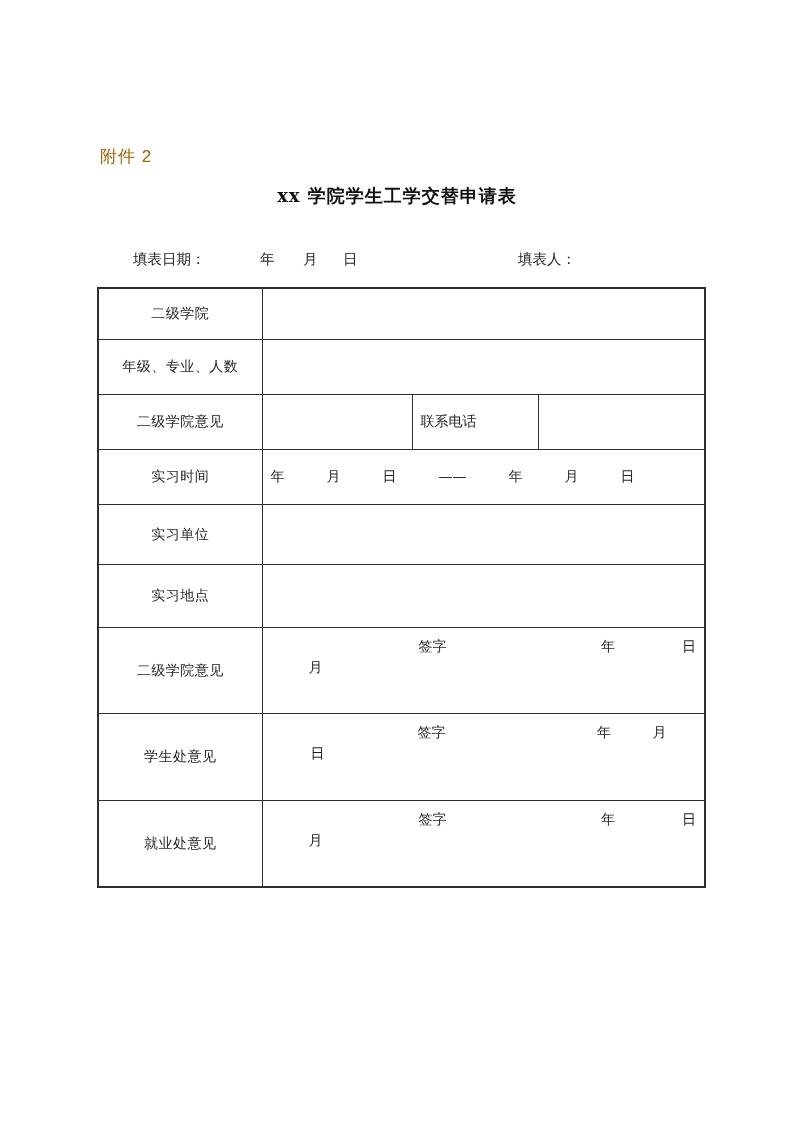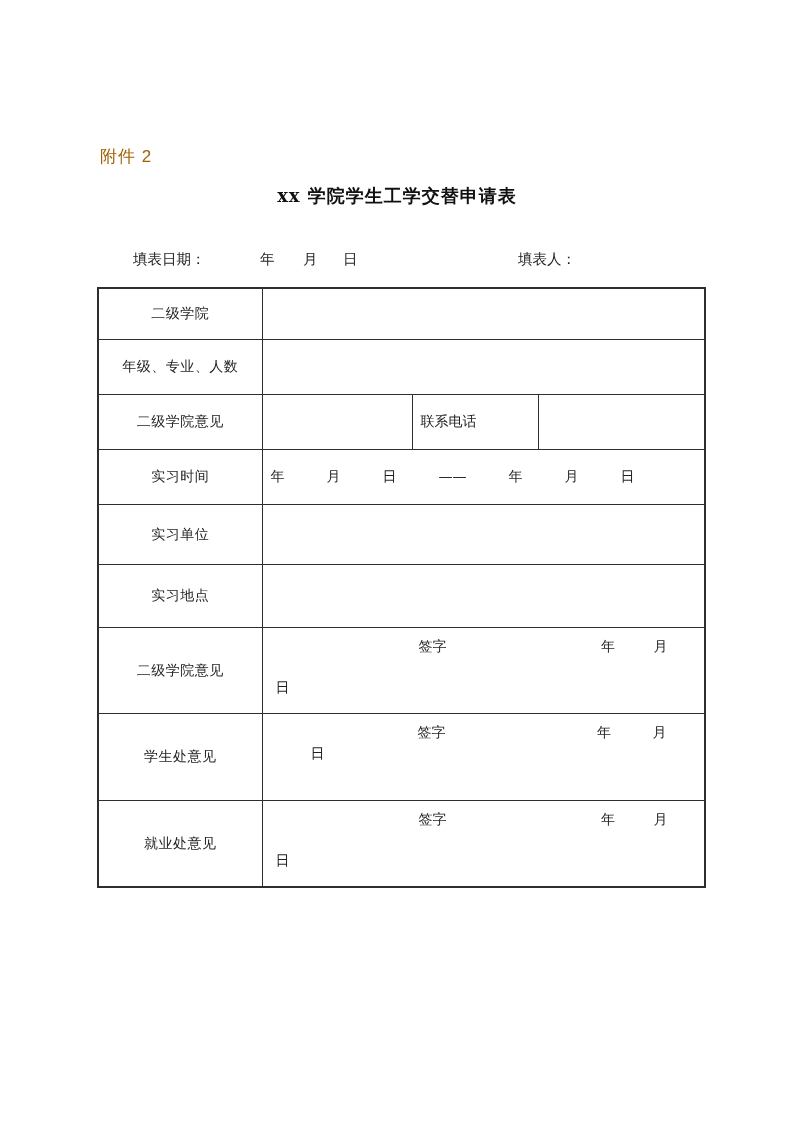--- a/index.html
+++ b/index.html
@@ -54,21 +54,21 @@
   tr.r7  td { height:46px; }
   tr.r8  td { height:54px; }
   tr.r9  td { height:69px; }
   tr.r10 td { height:70px; }
   tr.r11 td { height:69px; }
   tr.r12 td { height:69px; }
 
   .time-cell { white-space:pre; padding-left:71px; }
 
   .op {
-    display:flex; flex-direction:column; justify-content:flex-start;
+    display:flex; flex-direction:row; justify-content:flex-start;
     box-sizing:border-box; height:100%; line-height:21px;
     padding:0 0 3px 4px;
     gap:20px;
   }
   .op span { display:inline-block; white-space:nowrap; }
   
   .l1 .s  { margin-left:144px; }
   .l1 .yy { margin-left:150px; }
   .l1 .mm { margin-left:34px; }
   .l2     { padding-left:1px; }

